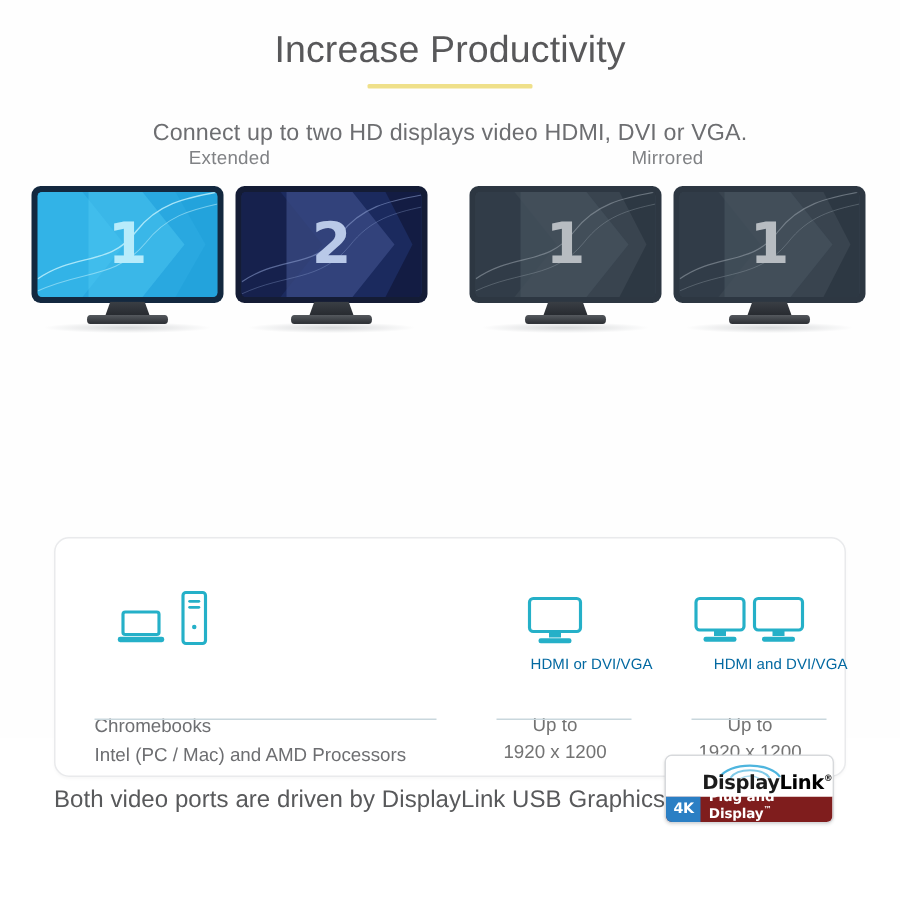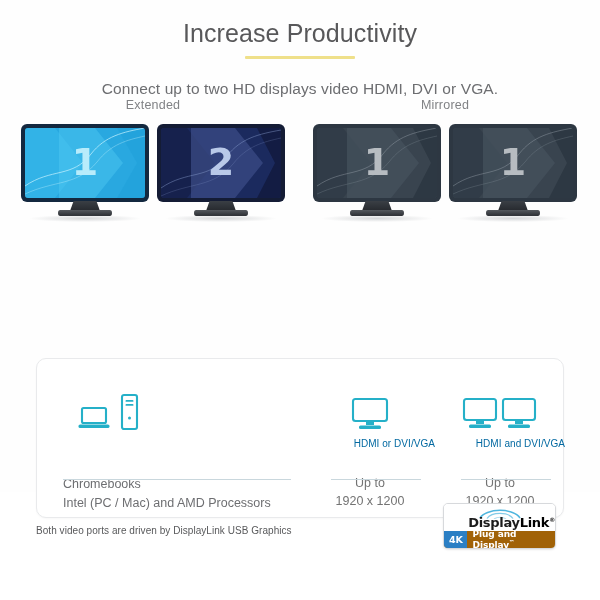--- a/index.html
+++ b/index.html
@@ -222,21 +222,21 @@
     text-align: left;
     padding-left: 26px;
     color: #6d6e71;
     line-height: 1.5;
   }
 
   .card-footnote {
     position: absolute;
     left: 36px;
     top: 525px;
-    font-size: 10px;
+    font-size: 16px;
     color: #58595b;
     letter-spacing: 0.05px;
   }
 
   
   .dl-logo {
     position: absolute;
     left: 443px;
     top: 503px;
     width: 113px;
@@ -272,23 +272,23 @@
     line-height: 1;
     position: relative;
     z-index: 2;
   }
   .dl-display { color: #1b1b1b; margin-left: 24px; }
   .dl-link { color: #000000; }
   .dl-reg { color: #1b1b1b; font-size: 6px; vertical-align: super; }
 
   .dl-bottom {
     height: 17px;
-    background: #a16207;
-    display: flex;
-    align-items: center;
+    background: #7f1d1d;
+    display: flex;
+    align-items: flex-end;
   }
   .dl-4k {
     background: #2b7fc4;
     color: #ffffff;
     font-family: "DejaVu Sans", sans-serif;
     font-size: 9.5px;
     font-weight: 700;
     height: 100%;
     display: flex;
     align-items: center;

